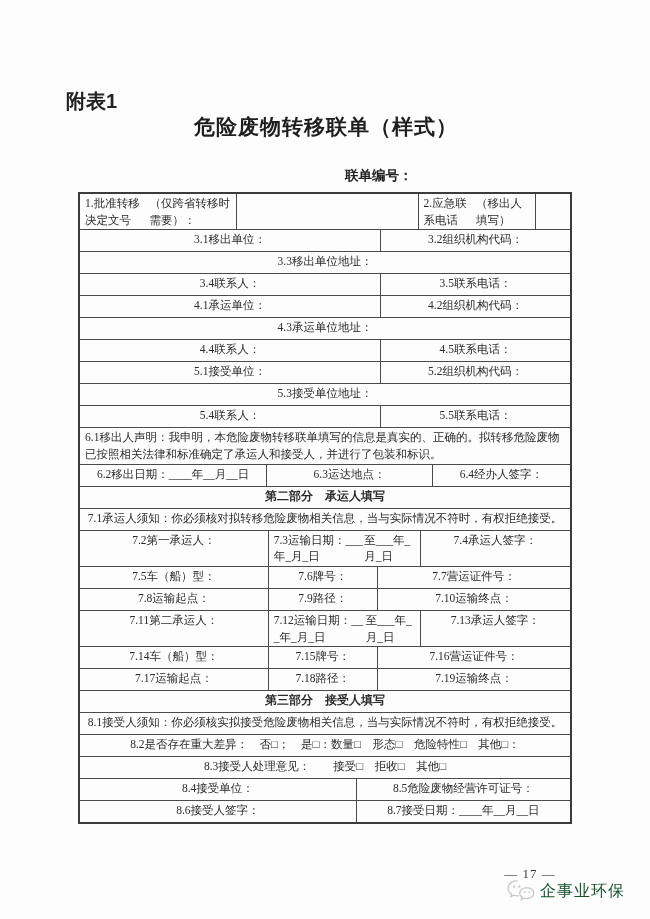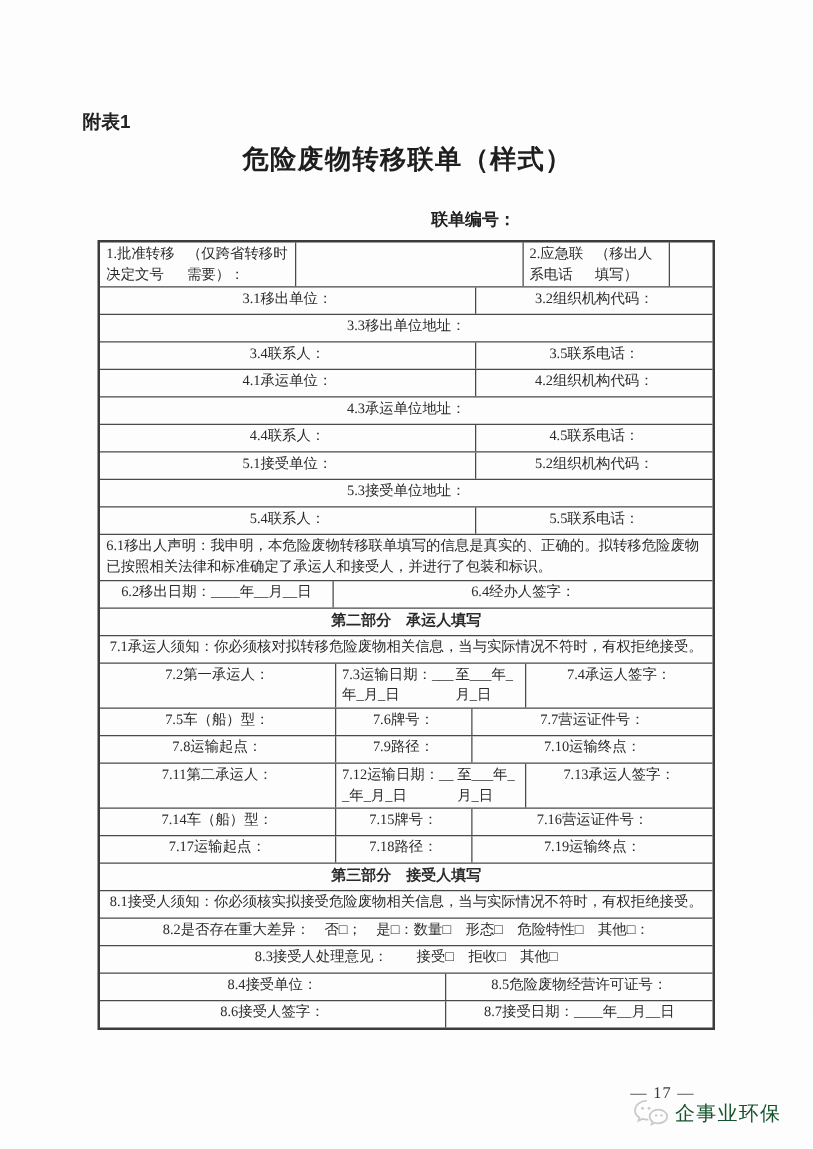--- a/index.html
+++ b/index.html
@@ -7,21 +7,21 @@
     position:relative;
     width:650px;height:919px;
     background:#fdfdfd;
     font-family:"Liberation Serif","DejaVu Serif",serif;
     color:#2a2a2a;
     overflow:hidden;
   }
   .appendix{
     position:absolute;left:66px;top:88px;
     font-family:"Liberation Sans","DejaVu Sans",sans-serif;
-    font-size:15px;font-weight:bold;color:#222;
+    font-size:20px;font-weight:bold;color:#222;
   }
   .title{
     position:absolute;left:0;top:112px;width:650px;margin:1px;
     text-align:center;
     font-family:"Liberation Sans","DejaVu Sans",sans-serif;
     font-size:21px;font-weight:bold;letter-spacing:1px;color:#1e1e1e;
   }
   .manifest-no{
     position:absolute;left:345px;top:167px;
     font-size:13.5px;font-weight:bold;color:#222;
@@ -129,20 +129,21 @@
     <div class="row">
       <div class="cell wB1">5.4联系人：</div>
       <div class="cell wB2">5.5联系电话：</div>
     </div>
 
     <div class="row h2l">
       <div class="cell w100">6.1移出人声明：我申明，本危险废物转移联单填写的信息是真实的、正确的。拟转移危险废物已按照相关法律和标准确定了承运人和接受人，并进行了包装和标识。</div>
     </div>
     <div class="row">
       <div class="cell wC1">6.2移出日期：____年__月__日</div>
+      <div class="cell wC2">6.3运达地点：</div>
       <div class="cell wC3">6.4经办人签字：</div>
     </div>
 
     <div class="row">
       <div class="cell sec w100">第二部分　承运人填写</div>
     </div>
 
     <div class="row">
       <div class="cell w100">7.1承运人须知：你必须核对拟转移危险废物相关信息，当与实际情况不符时，有权拒绝接受。</div>
     </div>

